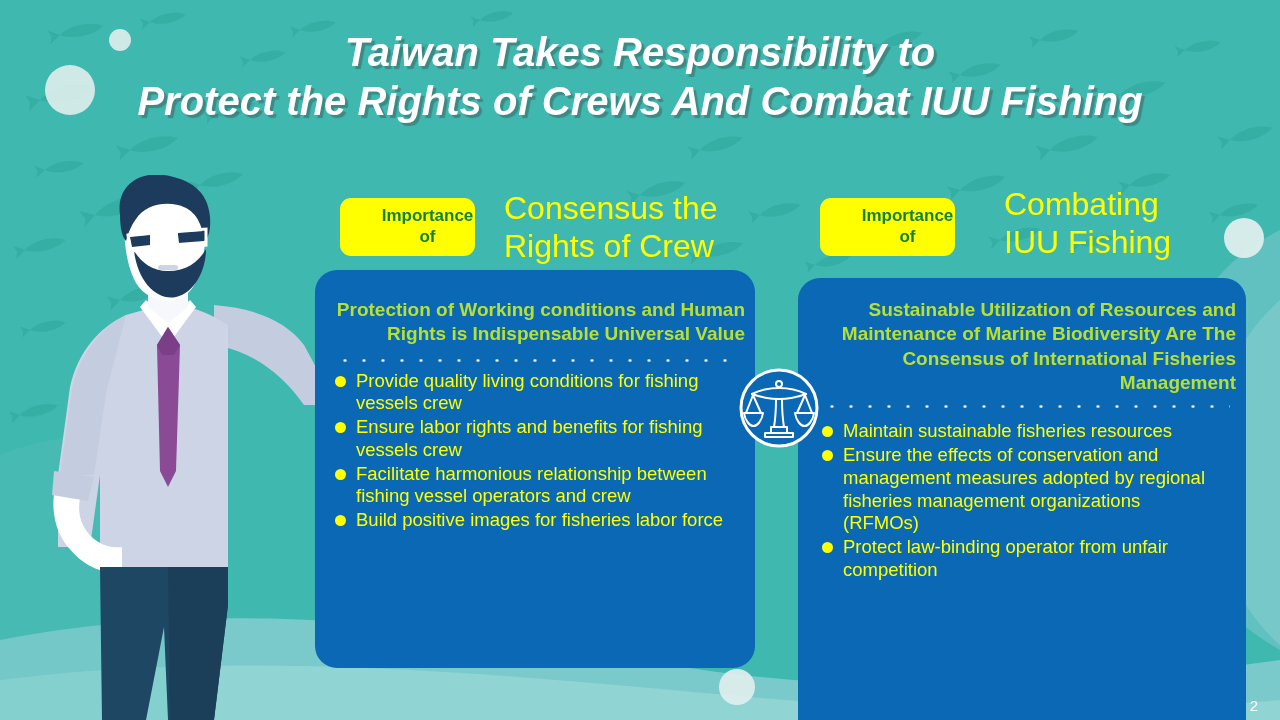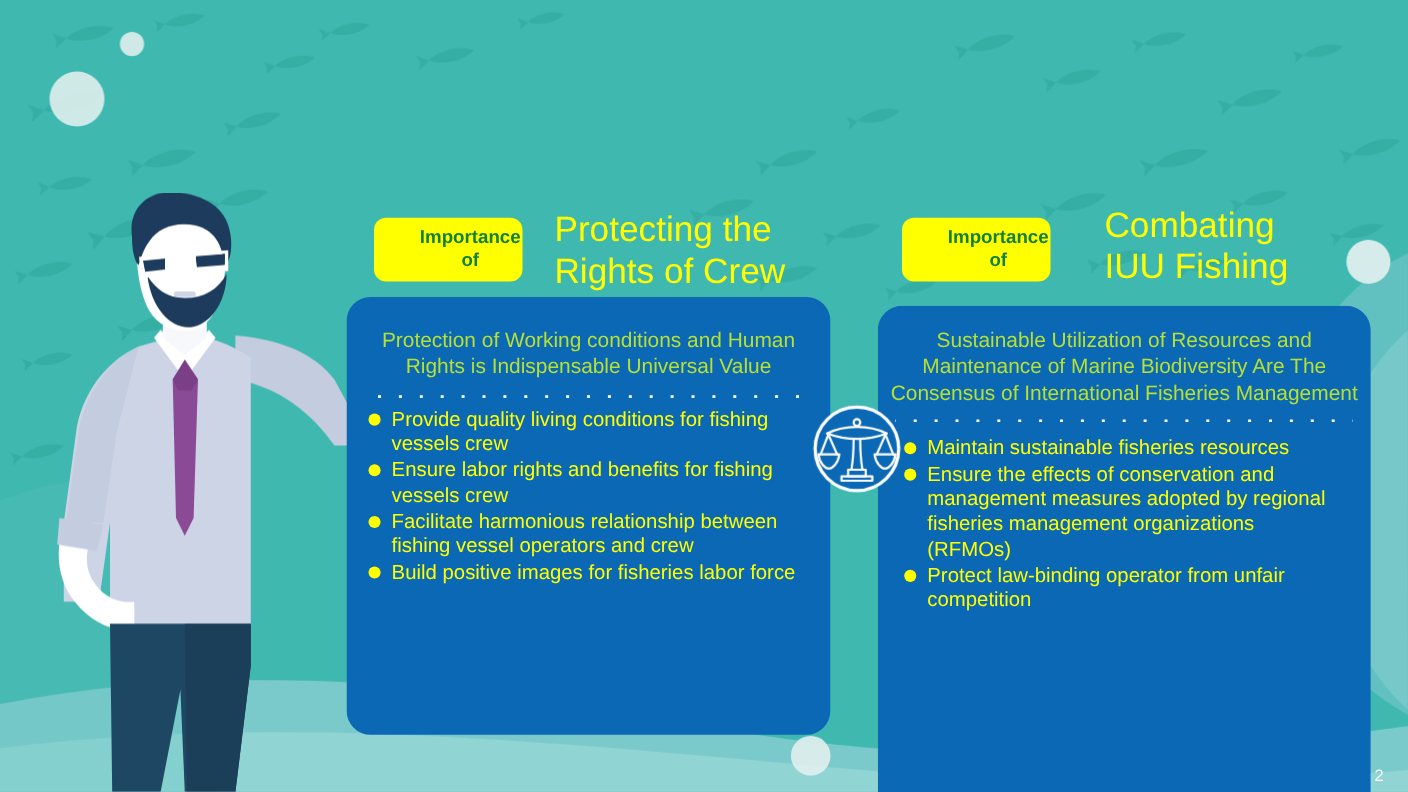--- a/index.html
+++ b/index.html
@@ -67,23 +67,23 @@
 
   
   .panel {
     position:absolute;
     background:#0a68b4;
     border-radius:22px;
   }
   .panel-head {
     color:#b7e035;
     font-size:19px;
-    font-weight:normal;
+    font-weight:bold;
     line-height:1.28;
-    text-align:center;
+    text-align:right;
     padding:0 10px;
   }
   .dotline {
     height:3px;
     margin:12px 16px 8px 16px;
     background-image:radial-gradient(circle, #ffffff 1.4px, rgba(255,255,255,0) 1.6px);
     background-size:19px 4px;
     background-repeat:repeat-x;
     background-position:center;
   }
@@ -301,27 +301,29 @@
     <path d="M110,60 L134,58 L134,74 L112,76 Z" fill="none" stroke="#ffffff" stroke-width="3"></path>
     <path d="M158,56 L188,54 L188,70 L160,72 Z" fill="none" stroke="#ffffff" stroke-width="3"></path>
     <rect x="134" y="60" width="24" height="3" fill="#ffffff"></rect>
 
     <rect x="140" y="90" width="20" height="5" rx="2.5" fill="#ccd4e6"></rect>
 
     <path d="M82,392 L210,392 L210,430 L196,545 L150,545 L146,452 L128,545 L84,545 Z" fill="#1e4763"></path>
     <path d="M150,392 L210,392 L210,430 L196,545 L152,545 Z" fill="#1b3f58"></path>
   </svg>
 
+  <div class="title">Taiwan Takes Responsibility  to
+Protect the Rights of Crews  And Combat IUU Fishing</div>
 
   <div class="imp-tag" style="left:340px; top:198px; width:135px; height:58px;">
     <span>Importance</span>
     <span>of</span>
   </div>
 
-  <div class="sec-head" style="left:504px; top:190px; width:300px;">Protecting the
+  <div class="sec-head" style="left:504px; top:190px; width:300px;">Consensus the
 Rights of Crew</div>
 
   <div class="panel" style="left:315px; top:270px; width:440px; height:398px;">
     <div class="panel-head" style="margin-top:28px;">Protection of Working conditions and Human Rights is Indispensable Universal Value</div>
     <div class="dotline"></div>
     <ul class="bullets">
       <li>Provide quality living conditions for fishing vessels crew</li>
       <li>Ensure labor rights and benefits for fishing vessels crew</li>
       <li>Facilitate harmonious relationship between fishing vessel operators and crew</li>
       <li>Build  positive images for fisheries labor force</li>

